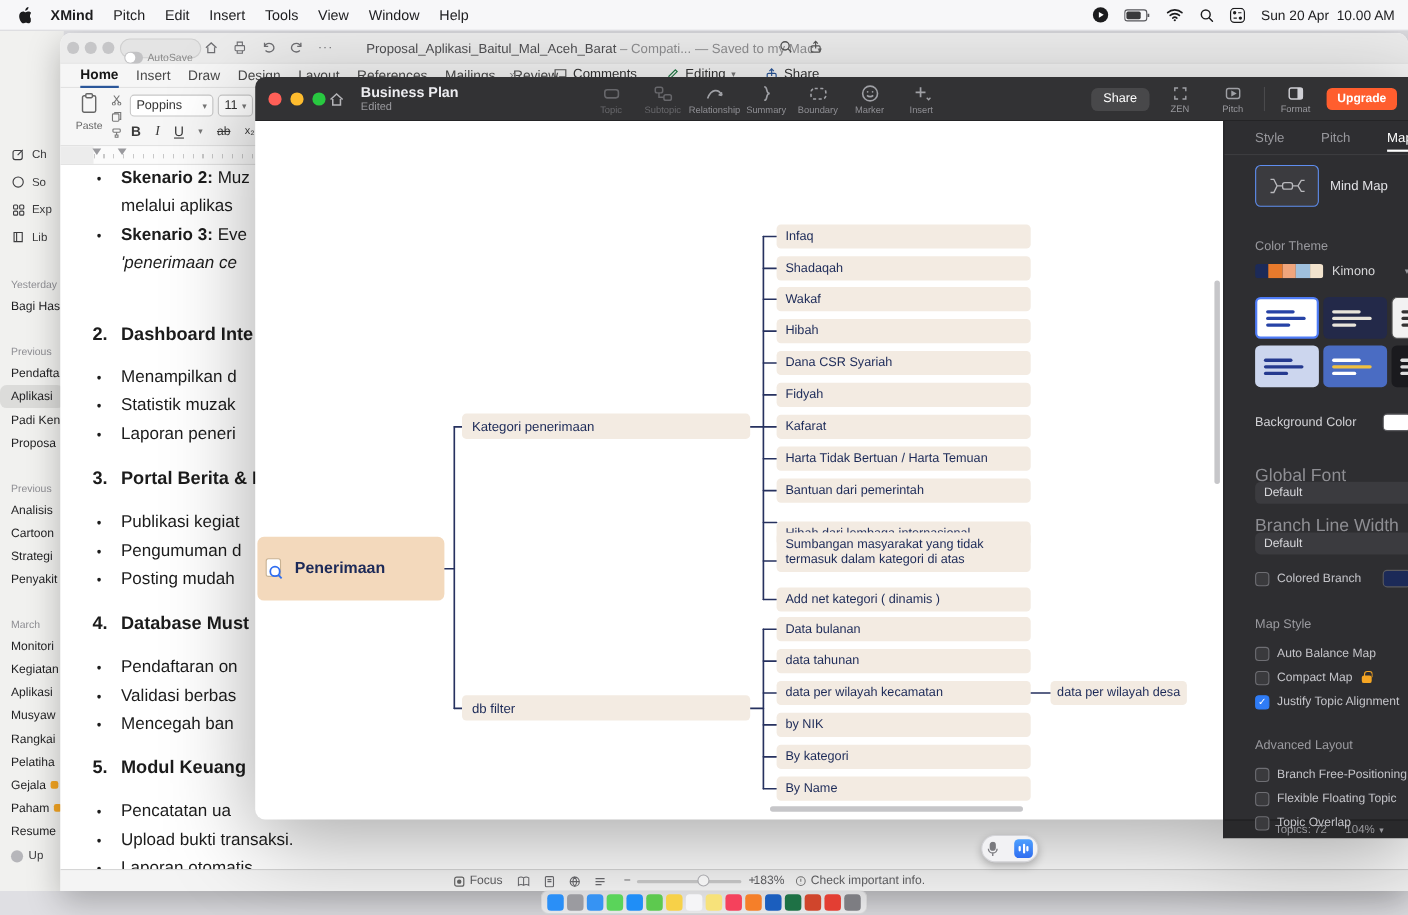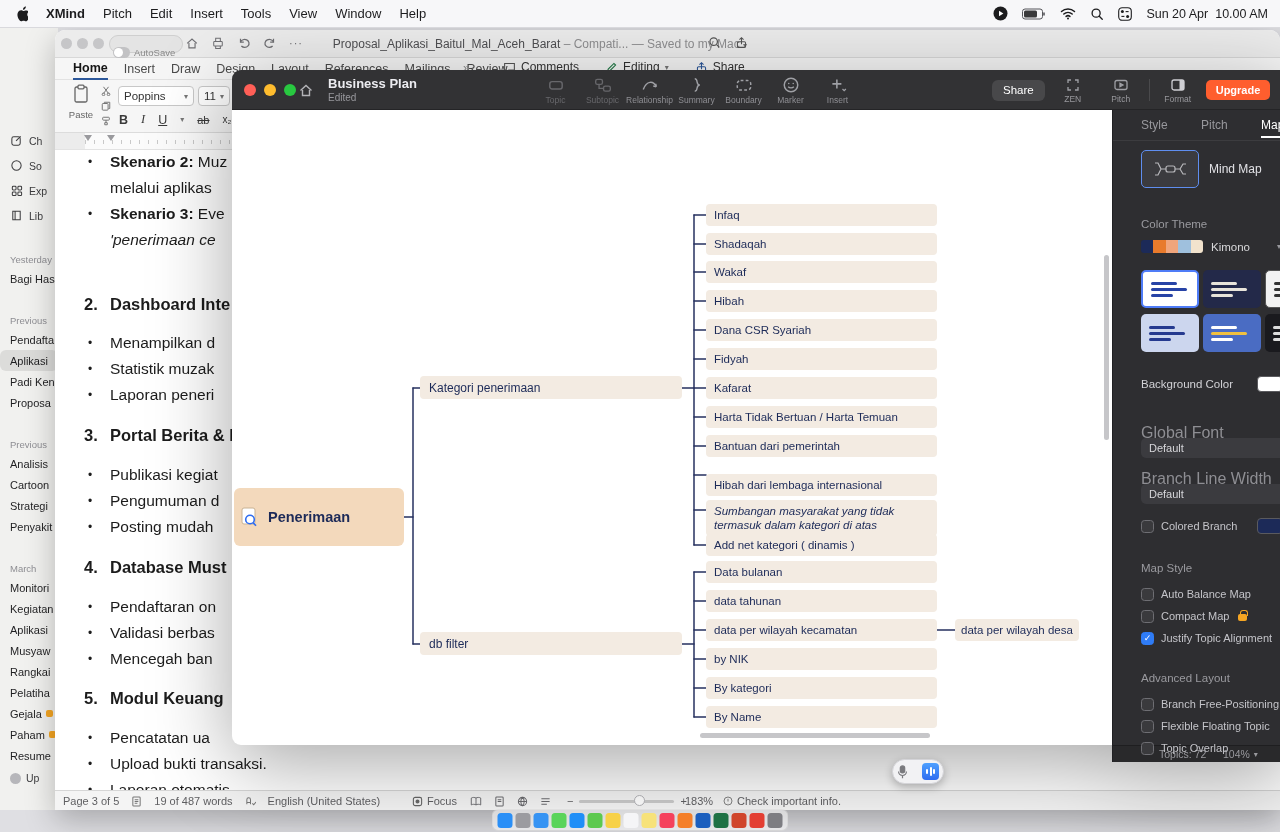--- a/index.html
+++ b/index.html
@@ -487,37 +487,20 @@
       <div class="doc-line bullet" style="top: 447px;"><span class="blt">•</span><span>Pendaftaran on</span></div>
       <div class="doc-line bullet" style="top: 473px;"><span class="blt">•</span><span>Validasi berbas</span></div>
       <div class="doc-line bullet" style="top: 499px;"><span class="blt">•</span><span>Mencegah ban</span></div>
       <div class="doc-line heading" style="top: 538px;"><span class="num">5.</span><span>Modul Keuang</span></div>
       <div class="doc-line bullet" style="top: 578px;"><span class="blt">•</span><span>Pencatatan ua</span></div>
       <div class="doc-line bullet" style="top: 604px;"><span class="blt">•</span><span>Upload bukti transaksi.</span></div>
       <div class="doc-line bullet" style="top: 630px;"><span class="blt">•</span><span>Laporan otomatis</span></div>
     </div>
 
   <div class="w-status">
-    <span class="ws-left">
-      <span>Page 3 of 5</span>
-      <span>
-          <svg width="11" height="11" viewBox="0 0 12 12" fill="none" stroke="#777" stroke-width="1.1">
-            <rect x="2" y="1" width="8" height="10" rx="1"></rect>
-            <path d="M4 4h4M4 6h4M4 8h3"></path>
-          </svg>
-        </span>
-      <span>19 of 487 words</span>
-      <span>
-          <svg width="11" height="11" viewBox="0 0 12 12" fill="none" stroke="#777" stroke-width="1.1">
-            <path d="M2 9V4a2 2 0 0 1 4 0v5M2 7h4"></path>
-            <path d="M8 8l1.5 1.5L12 6.5"></path>
-          </svg>
-        </span>
-      <span>English (United States)</span>
-    </span>
     <span class="ws-focus">
       <svg width="11" height="11" viewBox="0 0 12 12" fill="none" stroke="#666" stroke-width="1.2">
           <rect x="1.5" y="1.5" width="9" height="9" rx="2"></rect>
           <circle cx="6" cy="6" r="1.6" fill="#666"></circle>
         </svg>
       <span>Focus</span>
     </span>
     <span class="ws-views">
       <span>
           <svg width="12" height="11" viewBox="0 0 14 12" fill="none" stroke="currentColor" stroke-width="1.1">
@@ -702,21 +685,21 @@
     <div class="mm-child" style="top: 94px;">Infaq</div>
         <div class="mm-child" style="top: 123px;">Shadaqah</div>
         <div class="mm-child" style="top: 151px;">Wakaf</div>
         <div class="mm-child" style="top: 180px;">Hibah</div>
         <div class="mm-child" style="top: 209px;">Dana CSR Syariah</div>
         <div class="mm-child" style="top: 238px;">Fidyah</div>
         <div class="mm-child" style="top: 267px;">Kafarat</div>
         <div class="mm-child" style="top: 296px;">Harta Tidak Bertuan / Harta Temuan</div>
         <div class="mm-child" style="top: 325px;">Bantuan dari pemerintah</div>
         <div class="mm-child" style="top: 364px;">Hibah dari lembaga internasional</div>
-        <div class="mm-child" style="top: 390px; height: 36px; font-style: italic;">Sumbangan masyarakat yang tidak termasuk dalam kategori di atas</div>
+        <div class="mm-child" style="top: 374px; height: 36px;">Sumbangan masyarakat yang tidak termasuk dalam kategori di atas</div>
         <div class="mm-child" style="top: 424px;">Add net kategori ( dinamis )</div>
         <div class="mm-child" style="top: 451px;">Data bulanan</div>
         <div class="mm-child" style="top: 480px;">data tahunan</div>
         <div class="mm-child" style="top: 509px;">data per wilayah kecamatan</div>
         <div class="mm-child" style="top: 538px;">by NIK</div>
         <div class="mm-child" style="top: 567px;">By kategori</div>
         <div class="mm-child" style="top: 596px;">By Name</div>
       </div>
     <div class="vsb"></div>
     <div class="hsb"></div>

